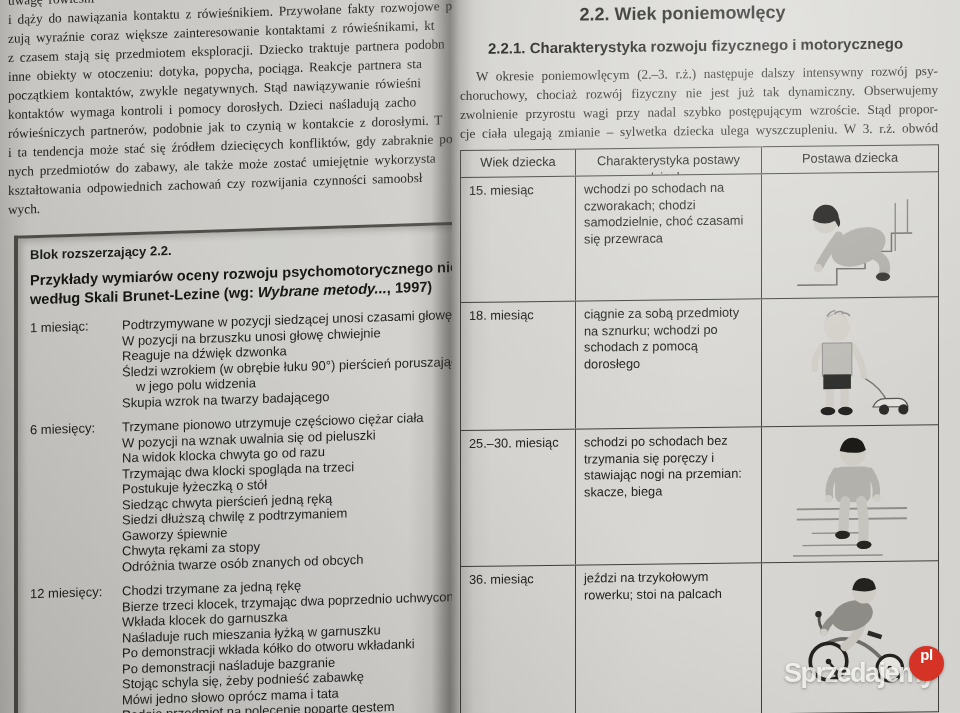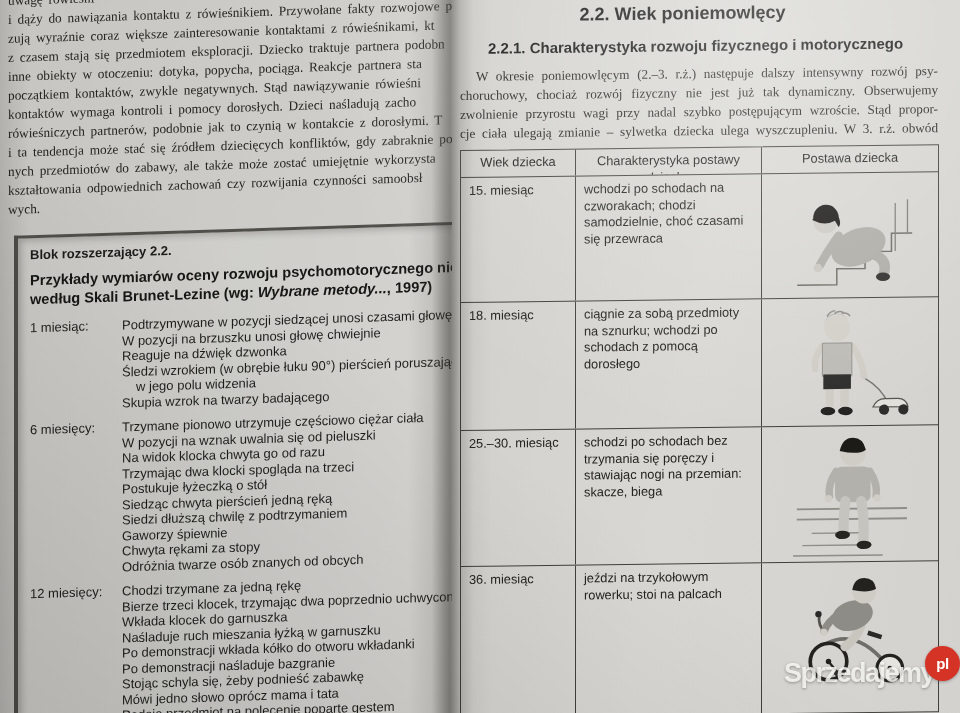--- a/index.html
+++ b/index.html
@@ -57,22 +57,22 @@
                      rgba(45,43,39,.42) 44%,rgba(40,38,34,.50) 50%,rgba(45,43,39,.20) 62%,
                      rgba(45,43,39,.04) 78%,rgba(45,43,39,0) 100%);}
   .lighting{position:absolute;inset:0;pointer-events:none;
             background:radial-gradient(ellipse at 78% 4%,rgba(255,255,255,.30),rgba(255,255,255,0) 42%),
                        linear-gradient(215deg,rgba(0,0,0,0) 55%,rgba(0,0,0,.12) 100%),
                        linear-gradient(90deg,rgba(0,0,0,.10) 0%,rgba(0,0,0,0) 3%);}
   
   .watermark{position:absolute;left:784px;top:646px;z-index:20;}
   .wm-text{position:absolute;left:0;top:12px;font-size:27px;font-weight:bold;letter-spacing:-1.5px;
            color:rgba(252,252,250,.82);text-shadow:0 1px 3px rgba(60,58,54,.45);}
-  .wm-badge{position:absolute;left:141px;top:0;width:35px;height:35px;border-radius:50%;
-            background:#d63327;display:flex;align-items:center;justify-content:center;
+  .wm-badge{position:absolute;left:125px;top:0;width:35px;height:35px;border-radius:50%;
+            background:#d63327;display:flex;align-items:flex-start;justify-content:center;
             box-shadow:0 1px 3px rgba(60,58,54,.4);}
   .wm-badge span{color:#fff;font-size:15px;font-weight:bold;letter-spacing:-0.5px;}
 </style>
 </head>
 <body>
 
 <div id="stage">
 
   <div class="left-page">
     <div class="left-content">

